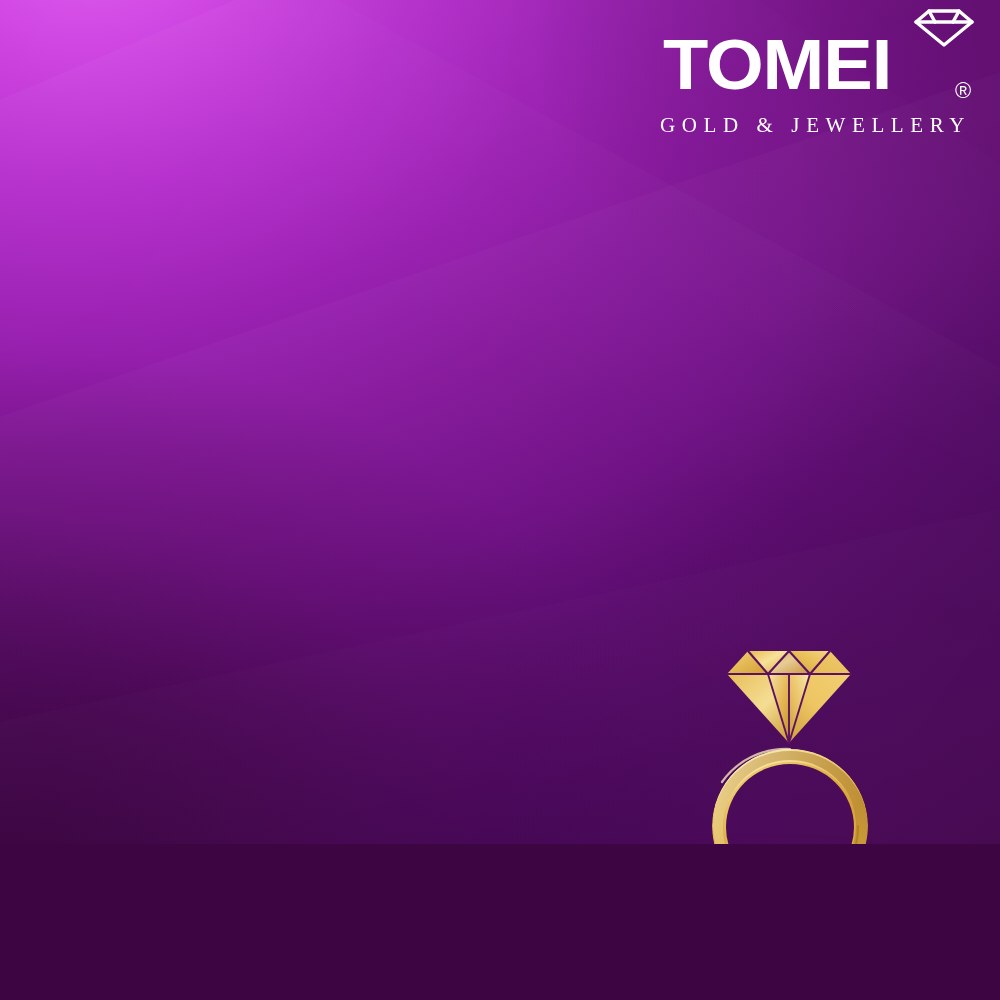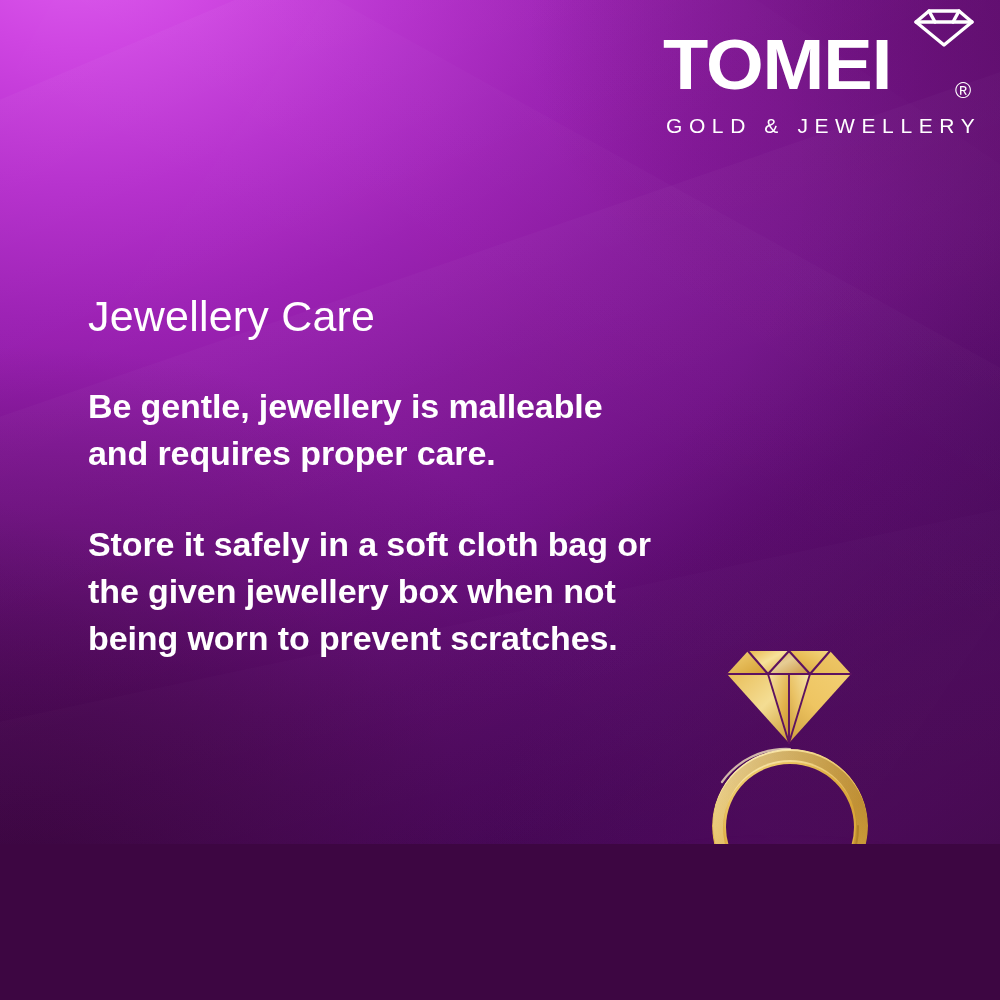--- a/index.html
+++ b/index.html
@@ -122,22 +122,22 @@
     transform-origin:left top;
     white-space:nowrap;
   }
   .logo-reg {
     position:absolute; left:300px; top:72px;
     font-size:22px; line-height:22px;
     color:#ffffff;
     font-family:"Liberation Sans", sans-serif;
   }
   .logo-sub {
-    position:absolute; left:11px; top:107px;
-    font-family:Liberation Sans, sans-serif;
+    position:absolute; left:5px; top:107px;
+    font-family:Liberation Serif, serif;
     font-size:21px;
     line-height:21px;
     letter-spacing:6.6px;
     color:#ffffff;
     white-space:nowrap;
   }
 
   
   #copy {
     position:absolute;
@@ -202,27 +202,20 @@
       </g>
     </svg>
 
     <div class="logo-word">TOMEI</div>
 
     <div class="logo-reg">®</div>
 
     <div class="logo-sub">GOLD &amp; JEWELLERY</div>
   </div>
 
-  <div id="copy">
-    <div class="headline">Jewellery Care</div>
-
-    <div class="para">Be gentle, jewellery is malleable and requires proper care.</div>
-
-    <div class="para">Store it safely in a soft cloth bag or the given jewellery box when not being worn to prevent scratches.</div>
-  </div>
 
   <svg id="ring-art" viewBox="0 0 200 290">
     <defs>
 
       <linearGradient id="gTableL" x1="0" y1="0" x2="1" y2="1">
         <stop offset="0" stop-color="#e9b94f"></stop>
         <stop offset=".45" stop-color="#f7e29a"></stop>
         <stop offset="1" stop-color="#d9a339"></stop>
       </linearGradient>
       <linearGradient id="gTableR" x1="1" y1="0" x2="0" y2="1">

